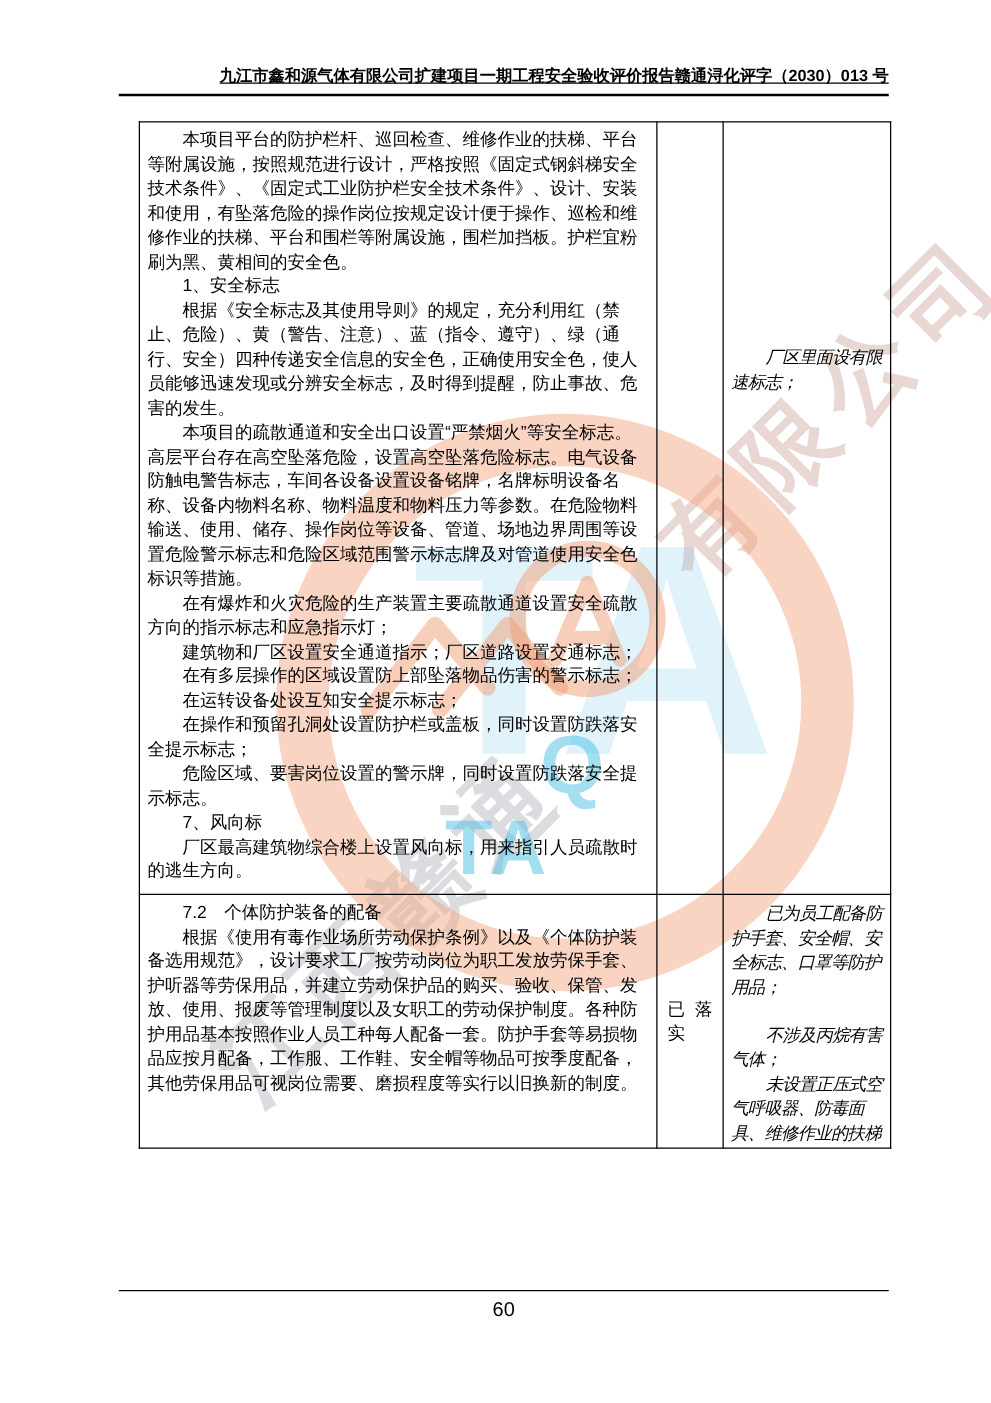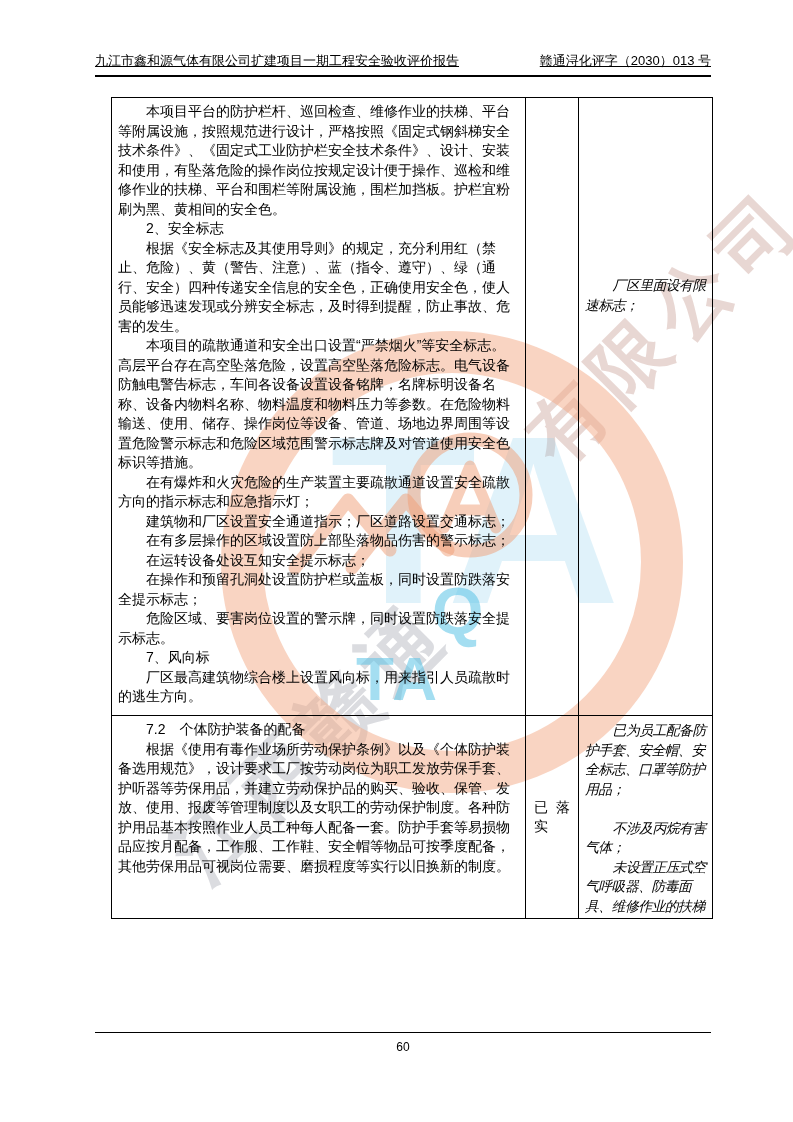--- a/index.html
+++ b/index.html
@@ -4,23 +4,23 @@
 <style>
   html,body{margin:0;padding:0;}
   body{
     width:793px;height:1122px;position:relative;background:#ffffff;
     font-family:"Liberation Sans","DejaVu Sans",sans-serif;color:#000;
     overflow:hidden;
   }
   
   .doc-header{
     position:absolute;left:95px;top:52px;width:616px;
-    display:flex;justify-content:space-between;align-items:flex-end;
+    display:flex;justify-content:flex-end;align-items:flex-end;
     border-bottom:2px solid #000;padding-bottom:5px;
-    font-size:13px;font-weight:normal;white-space:nowrap;
+    font-size:13px;font-weight:bold;white-space:nowrap;
   }
   .doc-header span{text-decoration:underline;}
   
   .watermark{position:absolute;inset:0;pointer-events:none;}
   .wm-diag{
     position:absolute;font-weight:bold;white-space:nowrap;
     transform:rotate(-45deg);transform-origin:0 0;
   }
   .wm-diag-lower{left:150px;top:830px;font-size:78px;letter-spacing:10px;color:rgba(165,168,178,0.40);}
   .wm-diag-upper{left:505px;top:415px;font-size:76px;letter-spacing:12px;color:rgba(200,160,150,0.42);}
@@ -48,21 +48,21 @@
   .para{margin:0;text-indent:2em;}
   .para:empty::before{content:"\00a0";}
   td.cell-content{padding-top:4px;}
   td.cell-status{vertical-align:middle;}
   .status-box{width:36px;margin-left:2px;text-align:justify;}
   td.cell-notes{font-size:13.8px;letter-spacing:-0.5px;font-style:italic;}
   td.cell-notes-r1{padding-top:178px;}
   td.cell-notes-r2{padding-top:5px;}
   
   .footer-rule{position:absolute;left:95px;top:1032px;width:616px;border-top:1px solid #000;}
-  .page-number{position:absolute;left:95px;top:1040px;width:616px;text-align:center;font-size:12px;}
+  .page-number{position:absolute;left:95px;top:1040px;width:616px;text-align:center;font-size:16px;}
 </style>
 </head>
 <body>
 
 <div class="watermark">
   <div class="wm-diag wm-diag-lower">江西赣通</div>
   <div class="wm-diag wm-diag-upper">有限公司</div>
   <div class="wm-ta-large">TA</div>
   <svg width="793" height="1122" style="position:absolute;left:0;top:0;">
     <circle cx="452" cy="562" r="210" fill="none" stroke="rgba(243,170,134,0.50)" stroke-width="42"></circle>
@@ -83,21 +83,21 @@
   <colgroup>
     <col style="width:414px">
     <col style="width:53px">
     <col style="width:134px">
   </colgroup>
   <tbody>
       <tr style="height:618px;">
     <td class="cell-content">
 
     <p class="para">本项目平台的防护栏杆、巡回检查、维修作业的扶梯、平台等附属设施，按照规范进行设计，严格按照《固定式钢斜梯安全技术条件》、《固定式工业防护栏安全技术条件》、设计、安装和使用，有坠落危险的操作岗位按规定设计便于操作、巡检和维修作业的扶梯、平台和围栏等附属设施，围栏加挡板。护栏宜粉刷为黑、黄相间的安全色。</p>
-          <p class="para">2、安全标志</p>
+          <p class="para">1、安全标志</p>
           <p class="para">根据《安全标志及其使用导则》的规定，充分利用红（禁止、危险）、黄（警告、注意）、蓝（指令、遵守）、绿（通行、安全）四种传递安全信息的安全色，正确使用安全色，使人员能够迅速发现或分辨安全标志，及时得到提醒，防止事故、危害的发生。</p>
           <p class="para">本项目的疏散通道和安全出口设置“严禁烟火”等安全标志。高层平台存在高空坠落危险，设置高空坠落危险标志。电气设备防触电警告标志，车间各设备设置设备铭牌，名牌标明设备名称、设备内物料名称、物料温度和物料压力等参数。在危险物料输送、使用、储存、操作岗位等设备、管道、场地边界周围等设置危险警示标志和危险区域范围警示标志牌及对管道使用安全色标识等措施。</p>
           <p class="para">在有爆炸和火灾危险的生产装置主要疏散通道设置安全疏散方向的指示标志和应急指示灯；</p>
           <p class="para">建筑物和厂区设置安全通道指示；厂区道路设置交通标志；</p>
           <p class="para">在有多层操作的区域设置防上部坠落物品伤害的警示标志；</p>
           <p class="para">在运转设备处设互知安全提示标志；</p>
           <p class="para">在操作和预留孔洞处设置防护栏或盖板，同时设置防跌落安全提示标志；</p>
           <p class="para">危险区域、要害岗位设置的警示牌，同时设置防跌落安全提示标志。</p>
           <p class="para">7、风向标</p>
           <p class="para">厂区最高建筑物综合楼上设置风向标，用来指引人员疏散时的逃生方向。</p>

